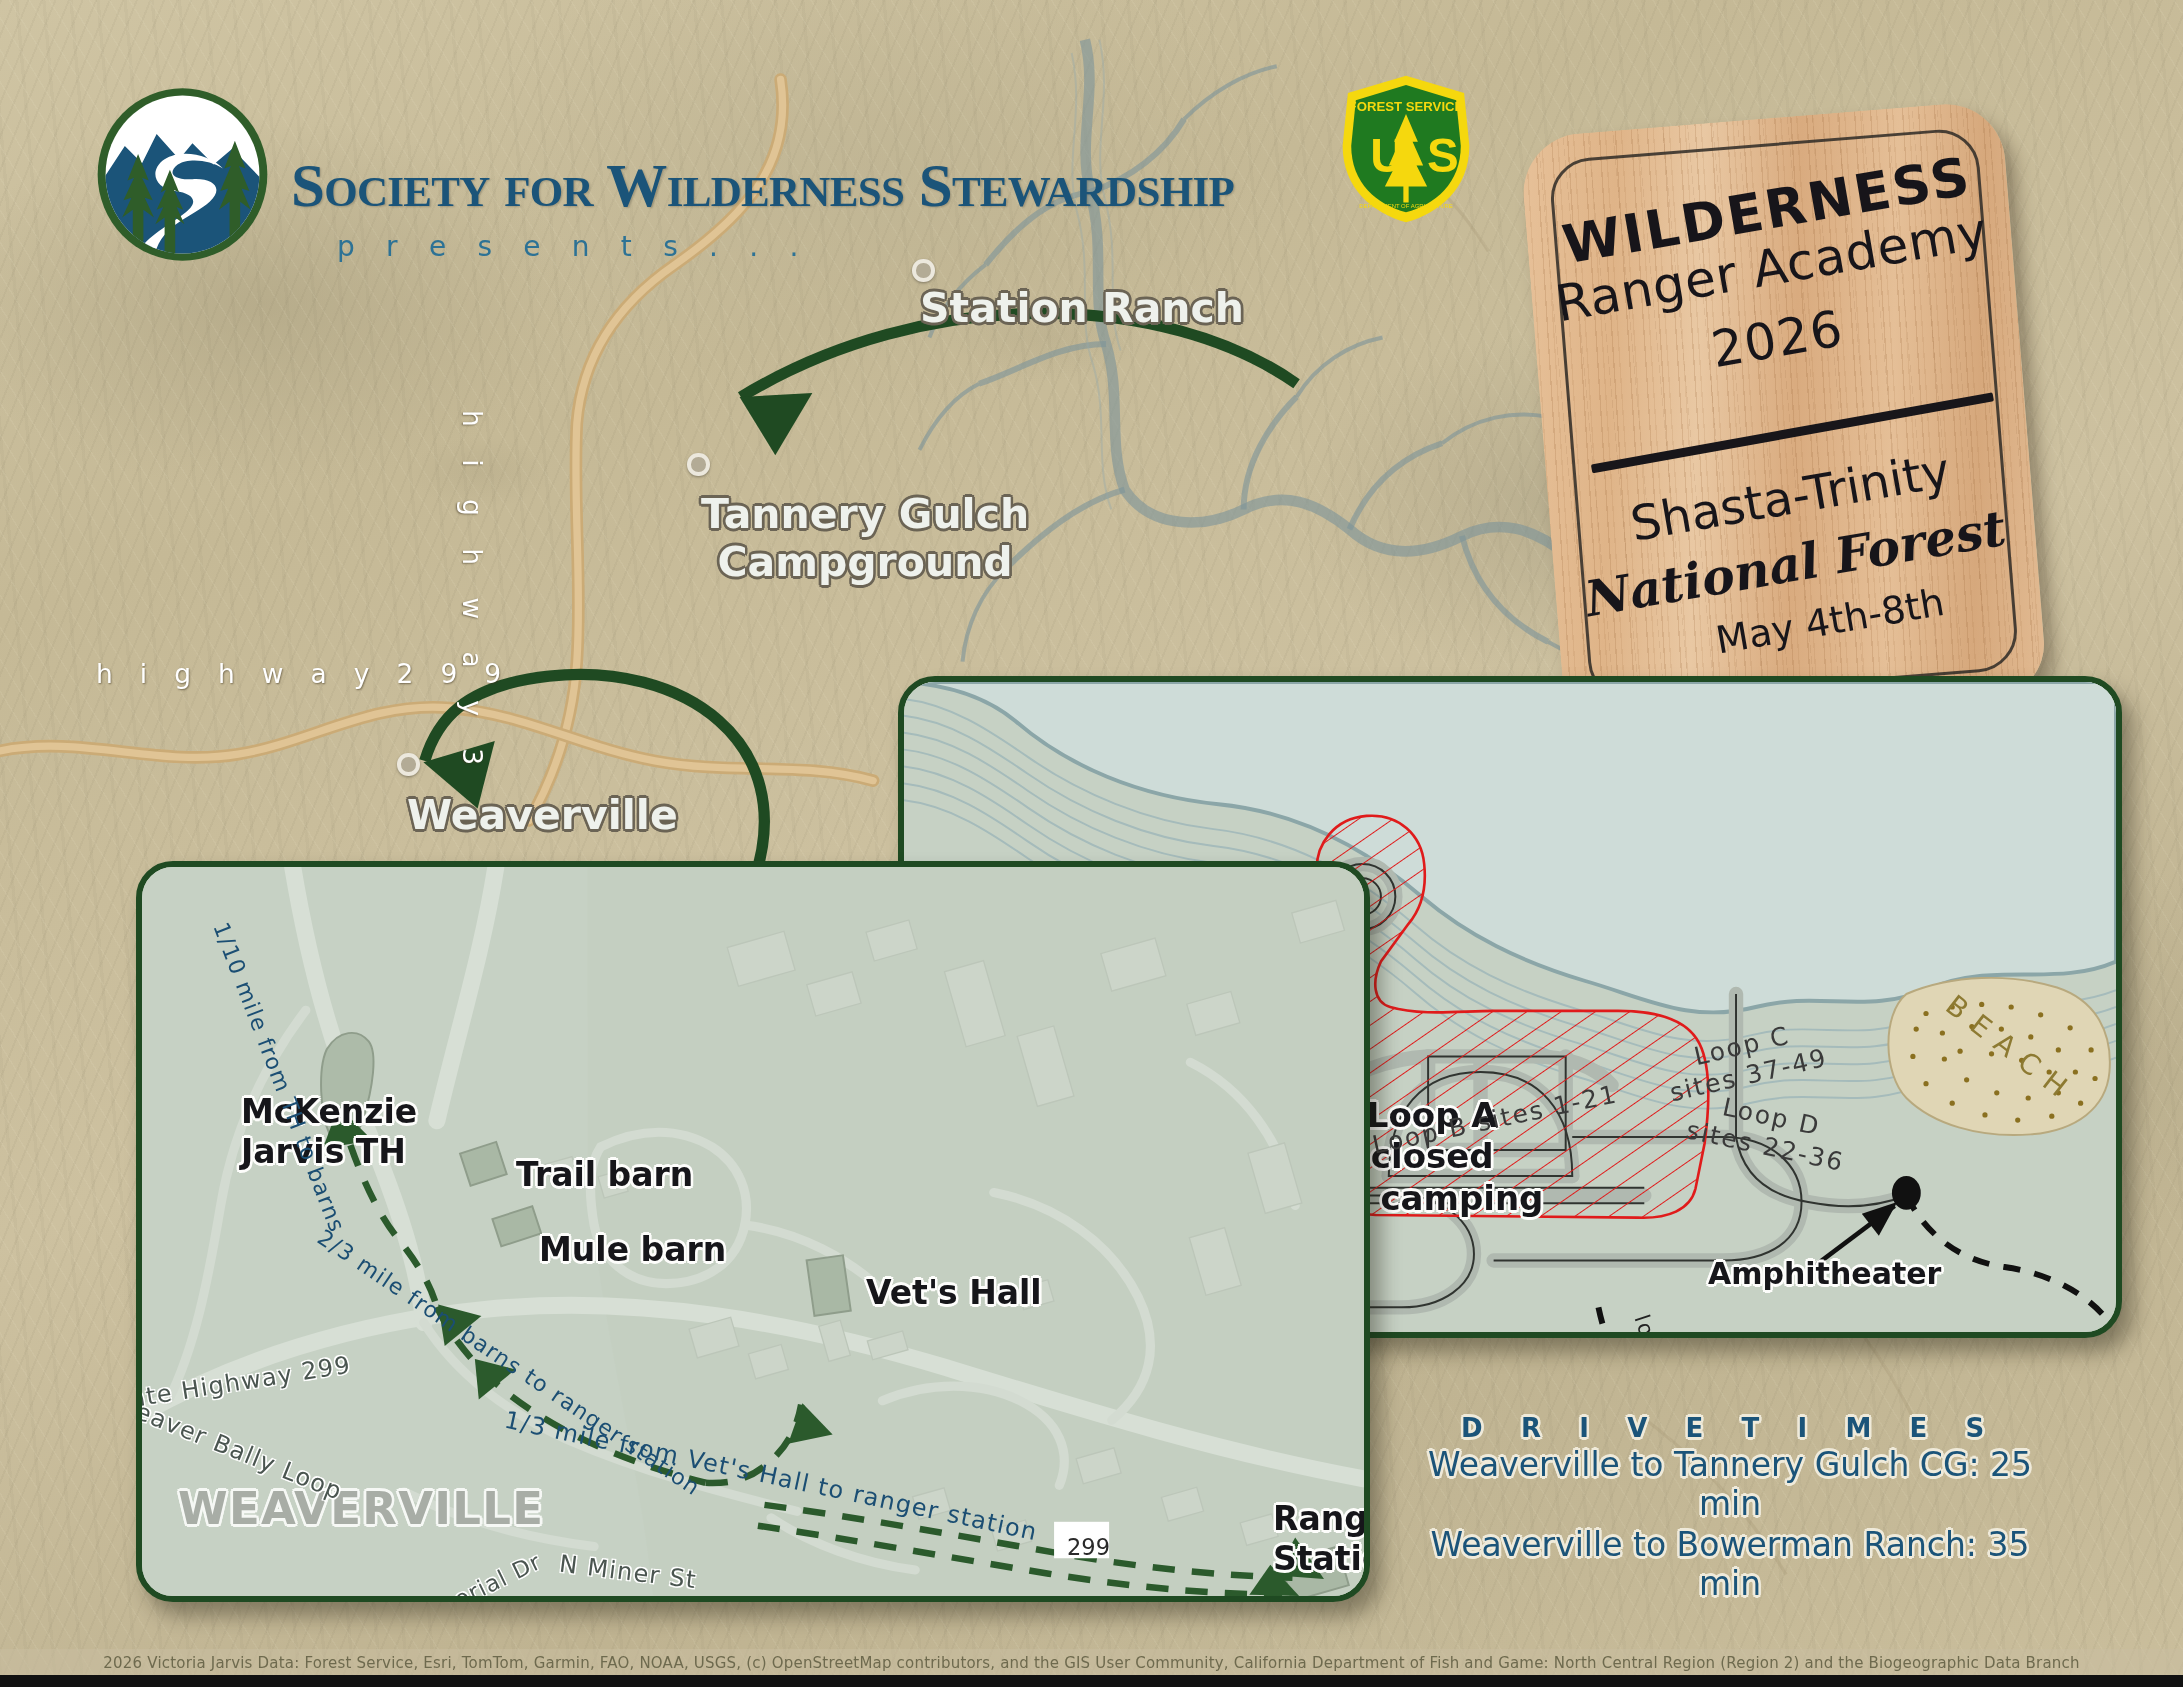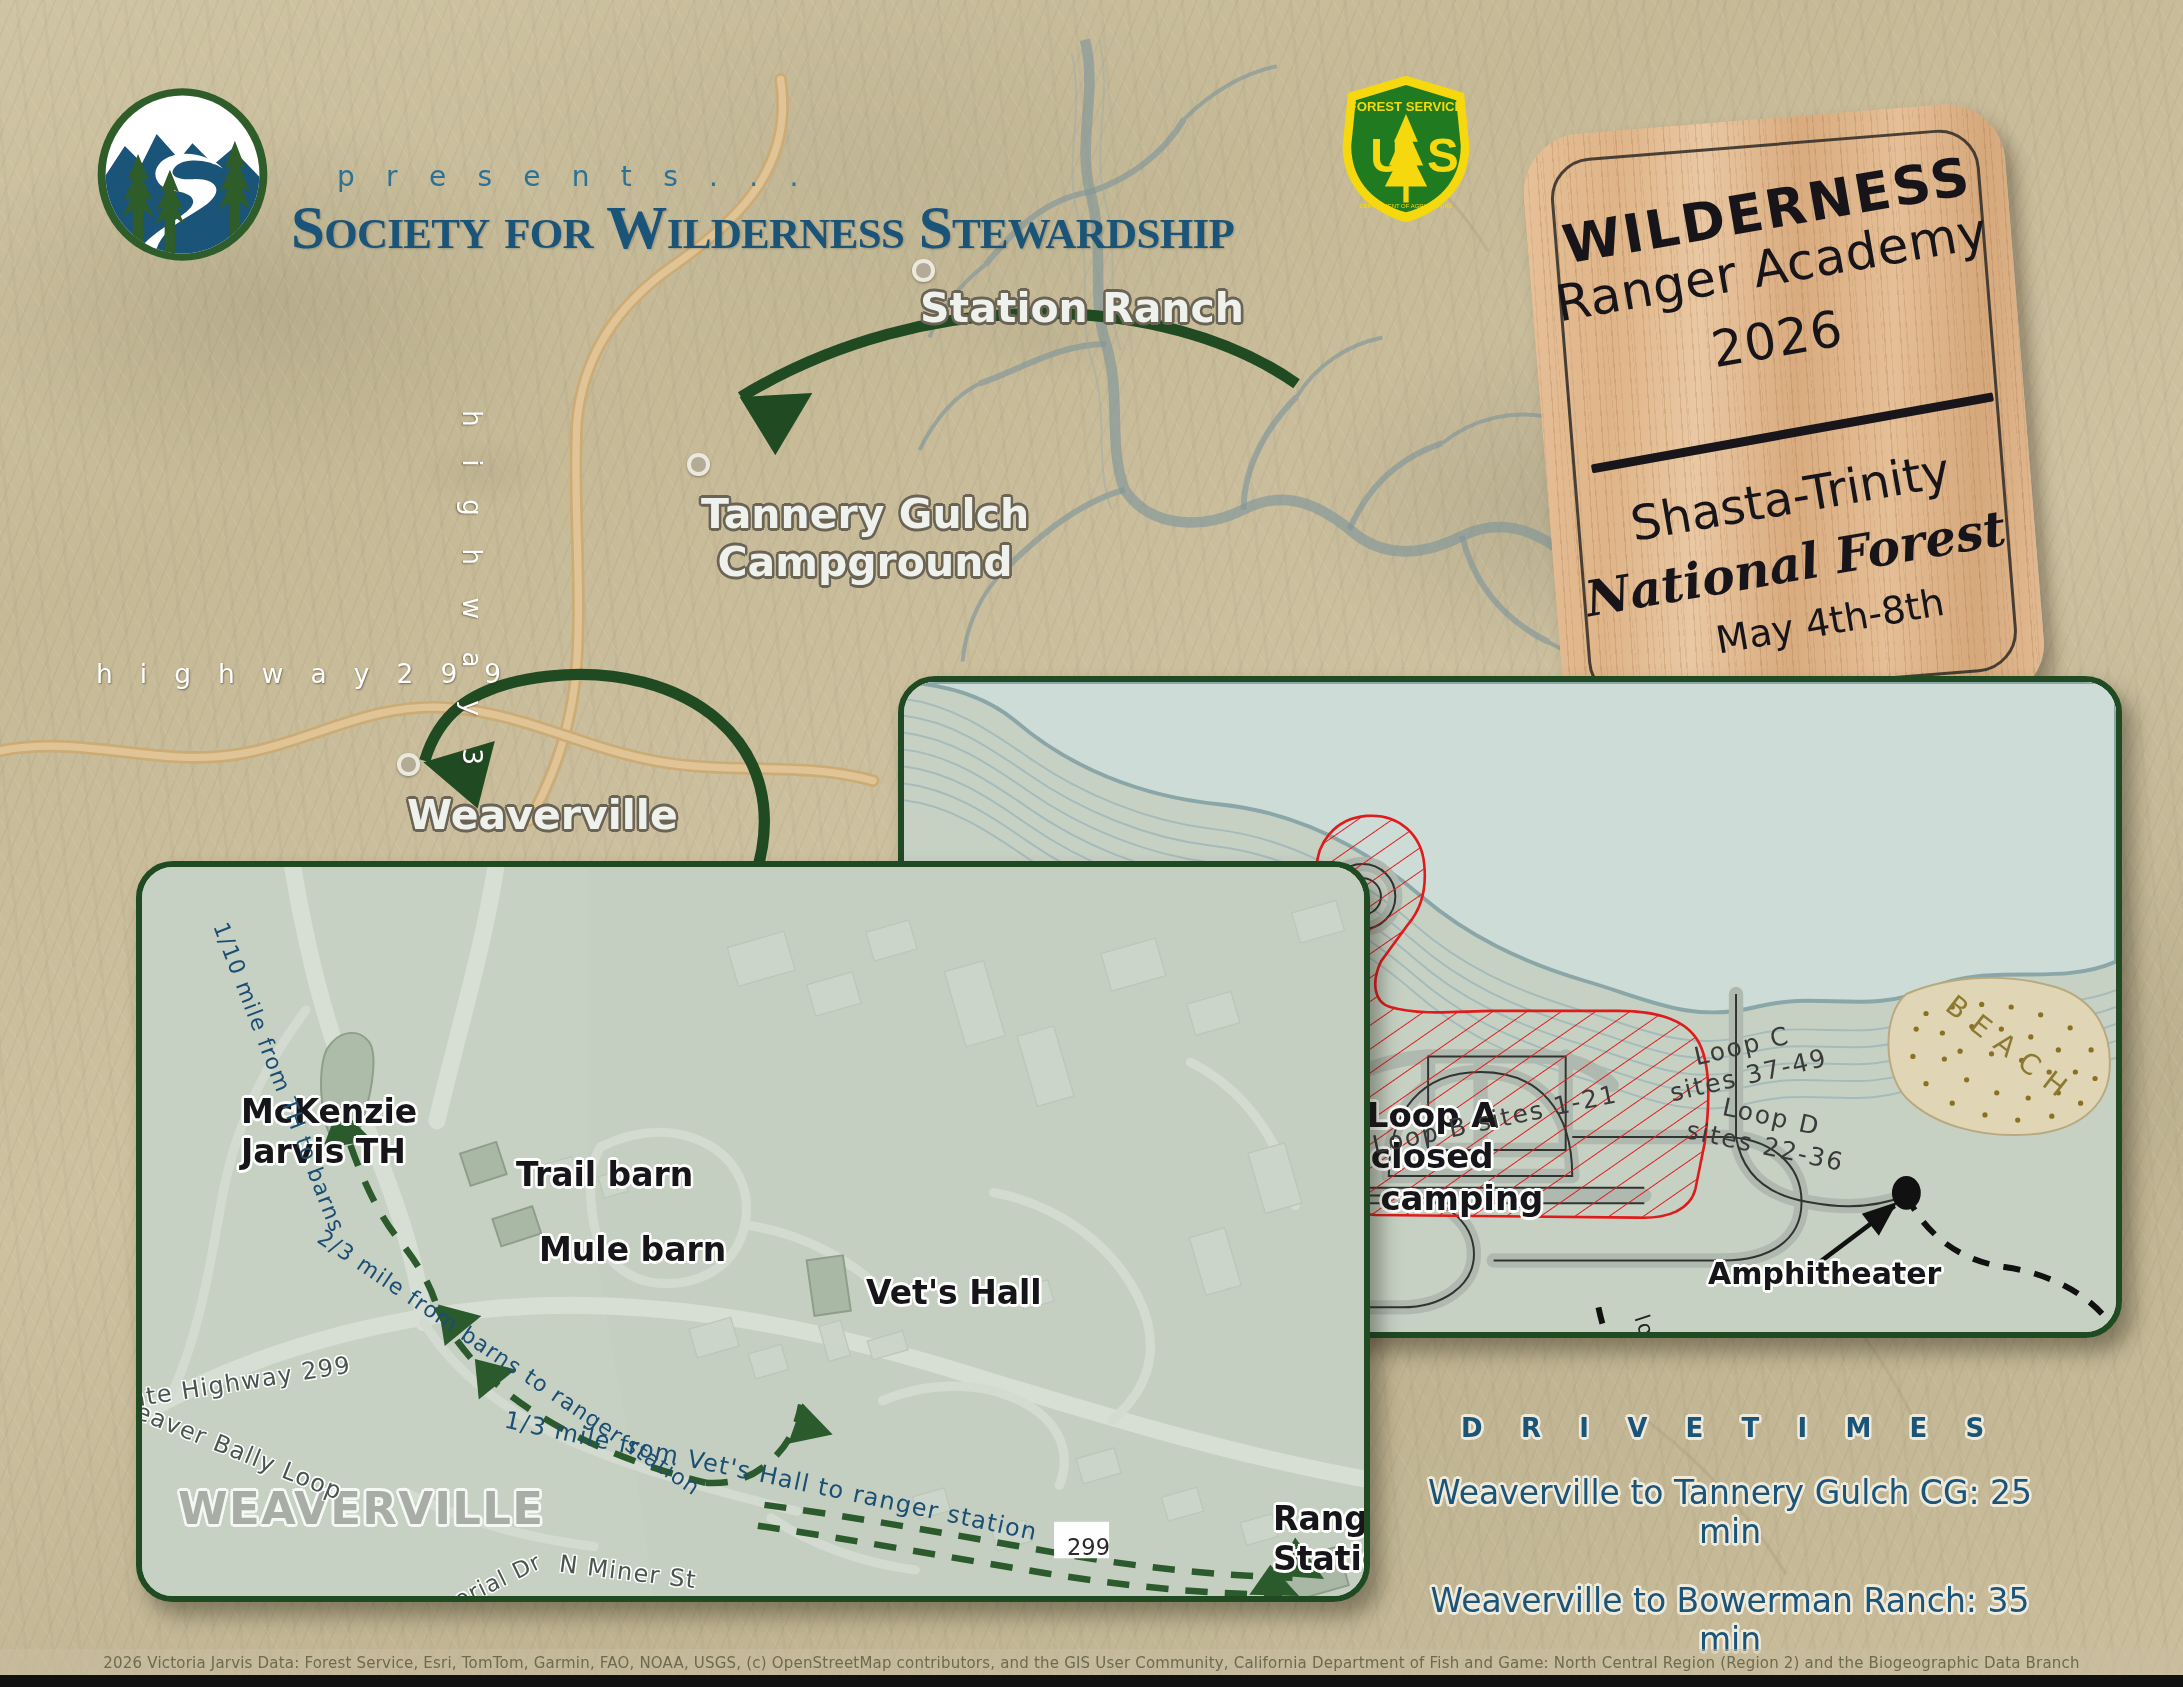--- a/index.html
+++ b/index.html
@@ -219,21 +219,21 @@
   
   #drive-times{
     position:absolute; left:1396px; top:1413px; width:668px; text-align:center;
   }
   #dt-heading{
     font-family:"DejaVu Sans", sans-serif; font-weight:bold;
     font-size:26px; letter-spacing:14.6px; color:#1b5479;
     text-shadow:-2px -2px 0 #efeada,2px -2px 0 #efeada,-2px 2px 0 #efeada,2px 2px 0 #efeada,0 -2.6px 0 #efeada,0 2.6px 0 #efeada,-2.6px 0 0 #efeada,2.6px 0 0 #efeada;
   }
   .dt-row{
-    margin-top:30px;
+    margin-top:2px;
     font-family:"DejaVu Sans", sans-serif;
     font-size:33px; color:#1b5479;
     text-shadow:-2px -2px 0 #efeada,2px -2px 0 #efeada,-2px 2px 0 #efeada,2px 2px 0 #efeada,0 -2.6px 0 #efeada,0 2.6px 0 #efeada,-2.6px 0 0 #efeada,2.6px 0 0 #efeada;
   }
 
   
   #footer-band{
     position:absolute; left:0; right:0; bottom:12px; height:26.5px;
     background:rgba(200,190,160,.55);
   }
@@ -309,22 +309,22 @@
                C152,164 160,176 140,192 C112,214 78,228 62,262 Z" fill="#ffffff"></path>
       <g fill="#2f5d29">
         <path d="M60,262 L60,188 L44,200 L58,170 L46,174 L62,140 L52,144 L68,104 L84,144 L74,140 L90,174 L78,170 L92,200 L76,188 L76,262 Z"></path>
         <path d="M108,266 L108,200 L94,210 L106,184 L96,188 L110,158 L102,162 L116,128 L130,162 L122,158 L136,188 L126,184 L138,210 L124,200 L124,266 Z"></path>
         <path d="M206,262 L206,176 L190,188 L204,156 L192,160 L208,122 L198,126 L214,84 L230,126 L220,122 L236,160 L224,156 L238,188 L222,176 L222,262 Z"></path>
       </g>
     </g>
   </svg>
 
   <div id="title-block">
+    <div id="org-title">Society for Wilderness Stewardship</div>
     <div id="presents">p r e s e n t s . . .</div>
-    <div id="org-title">Society for Wilderness Stewardship</div>
   </div>
 
   <svg id="usfs-badge" viewBox="0 0 200 230">
     <path d="M100,4 L188,30 L196,110 C196,175 150,212 100,226 C50,212 4,175 4,110 L12,30 Z" fill="#f5d80e"></path>
     <path d="M100,18 L176,41 L183,110 C183,167 144,199 100,211 C56,199 17,167 17,110 L24,41 Z" fill="#1f7a20"></path>
     <text x="100" y="58" font-family="Liberation Sans, sans-serif" font-size="20" font-weight="bold" fill="#f5d80e" text-anchor="middle">FOREST SERVICE</text>
     <text x="46" y="150" font-family="Liberation Sans, sans-serif" font-size="72" font-weight="bold" fill="#f5d80e">U</text>
     <text x="132" y="150" font-family="Liberation Sans, sans-serif" font-size="72" font-weight="bold" fill="#f5d80e">S</text>
     <path d="M100,62 L118,104 L110,104 L126,140 L116,140 L132,172 L104,172 L104,196 L96,196 L96,172 L68,172 L84,140 L74,140 L90,104 L82,104 Z" fill="#f5d80e"></path>
     <text x="100" y="205" font-family="Liberation Sans, sans-serif" font-size="9" fill="#f5d80e" text-anchor="middle">DEPARTMENT OF AGRICULTURE</text>

